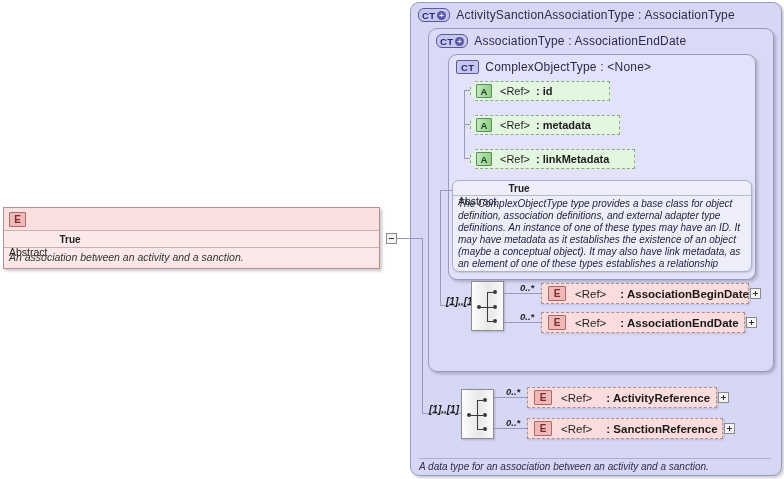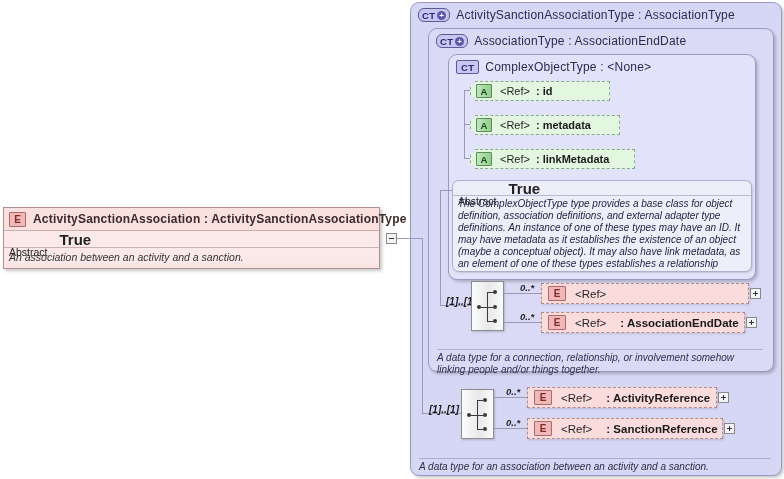--- a/index.html
+++ b/index.html
@@ -60,21 +60,21 @@
     white-space: nowrap;
   }
   #element-box .eb-prop {
     height: 17px;
     display: flex; align-items: center;
     padding-left: 5px;
     border-bottom: 1px solid #cbb0b0;
     background: #fbe9e9;
   }
   .prop-key { font-size: 10.5px; color: #222; margin-top: 25px; }
-  .prop-val { margin-left: 12px; font-size: 15px; font-weight: bold; color: #222; }
+  .prop-val { margin-left: 12px; font-size: 10px; font-weight: bold; color: #222; }
   #element-box .eb-doc {
     padding: 3px 18px 0 5px;
     font-style: italic;
     font-size: 10.5px;
     color: #333;
     background: #fbe9e9;
   }
 
   
   .toggle-box {
@@ -265,21 +265,20 @@
     color: #1c1c1c;
     white-space: nowrap;
   }
 </style>
 </head>
 <body>
 
 <div id="element-box">
   <div class="eb-header">
     <span class="badge-e">E</span>
-    <span class="eb-title">ActivitySanctionAssociation : ActivitySanctionAssociationType</span>
   </div>
   <div class="eb-prop">
     <span class="prop-key">Abstract</span>
     <span class="prop-val">True</span>
   </div>
   <div class="eb-doc">An association between an activity and a sanction.</div>
 </div>
 
 <div class="line-h" style="left:388px; top:238px; width:22px;"></div>
 <div class="toggle-box" style="left:386px; top:233px;"></div>
@@ -296,21 +295,20 @@
 </div>
 
 <div class="panel level2" style="left:428px; top:28px; width:346px; height:344px;">
   <div class="panel-header">
     <span class="badge-ct">
       <span>CT</span>
         <span class="ct-plus">+</span>
     </span>
     <span class="panel-title">AssociationType : AssociationEndDate</span>
   </div>
-  <div class="panel-doc" style="left:8px; top:320px; width:326px;">A data type for a connection, relationship, or involvement somehow linking people and/or things together.</div>
 </div>
 
 <div class="panel level3" style="left:448px; top:54px; width:308px; height:226px;">
   <div class="panel-header">
     <span class="badge-ct square">
       <span>CT</span>
     </span>
     <span class="panel-title">ComplexObjectType : &lt;None&gt;</span>
   </div>
 </div>
@@ -364,20 +362,21 @@
   <div class="cdot" style="left:21px; top:37px;"></div>
 </div>
 
 <div class="line-h" style="left:504px; top:293px; width:38px;"></div>
 <div class="line-h" style="left:504px; top:322px; width:38px;"></div>
 
 <span class="occ" style="left:520px; top:282px;">0..*</span>
 <div class="elem-row" style="left:541px; top:283px; width:208px;">
   <span class="badge-e">E</span>
   <span class="row-ref">&lt;Ref&gt;</span>
+  <span class="row-name">: AssociationBeginDate</span>
 </div>
 <div class="toggle-box plus" style="left:750px; top:288px;"></div>
 
 <span class="occ" style="left:520px; top:311px;">0..*</span>
 <div class="elem-row" style="left:541px; top:312px; width:204px;">
   <span class="badge-e">E</span>
   <span class="row-ref">&lt;Ref&gt;</span>
   <span class="row-name">: AssociationEndDate</span>
 </div>
 <div class="toggle-box plus" style="left:746px; top:317px;"></div>

